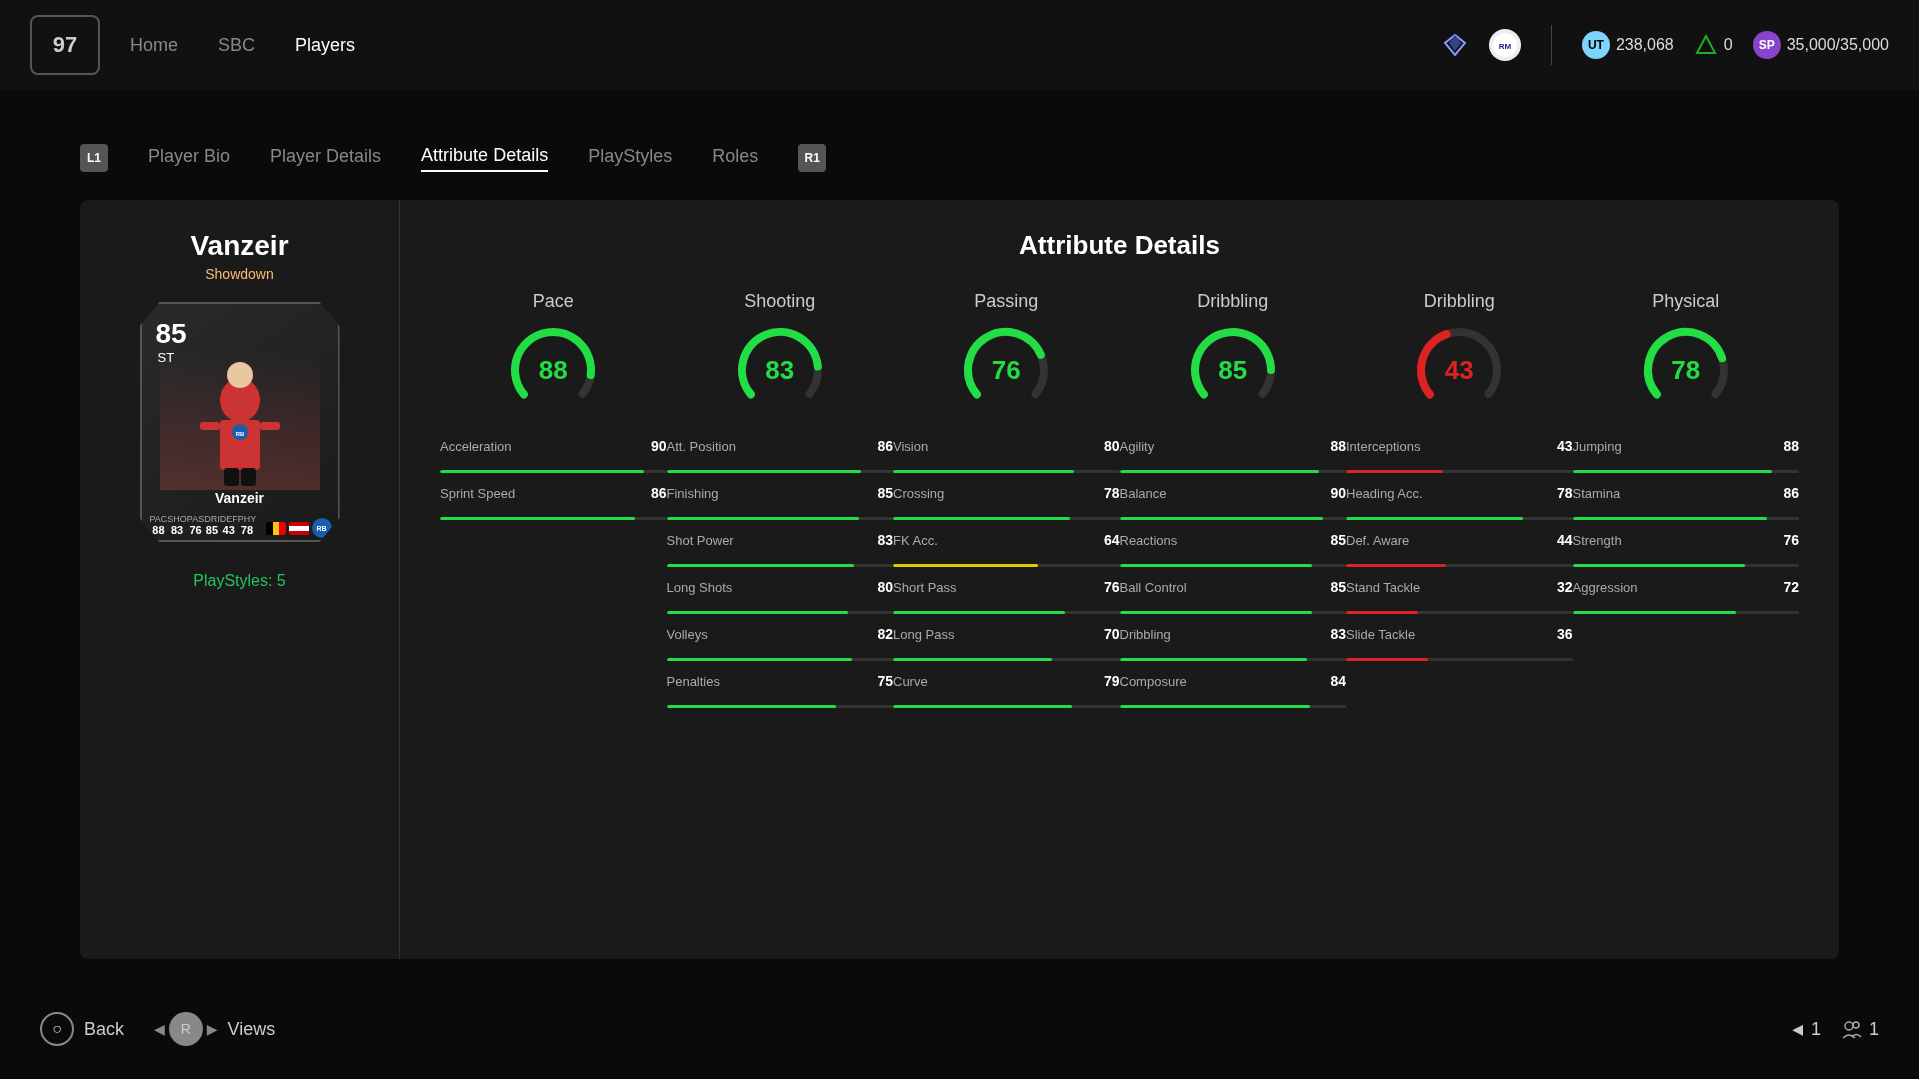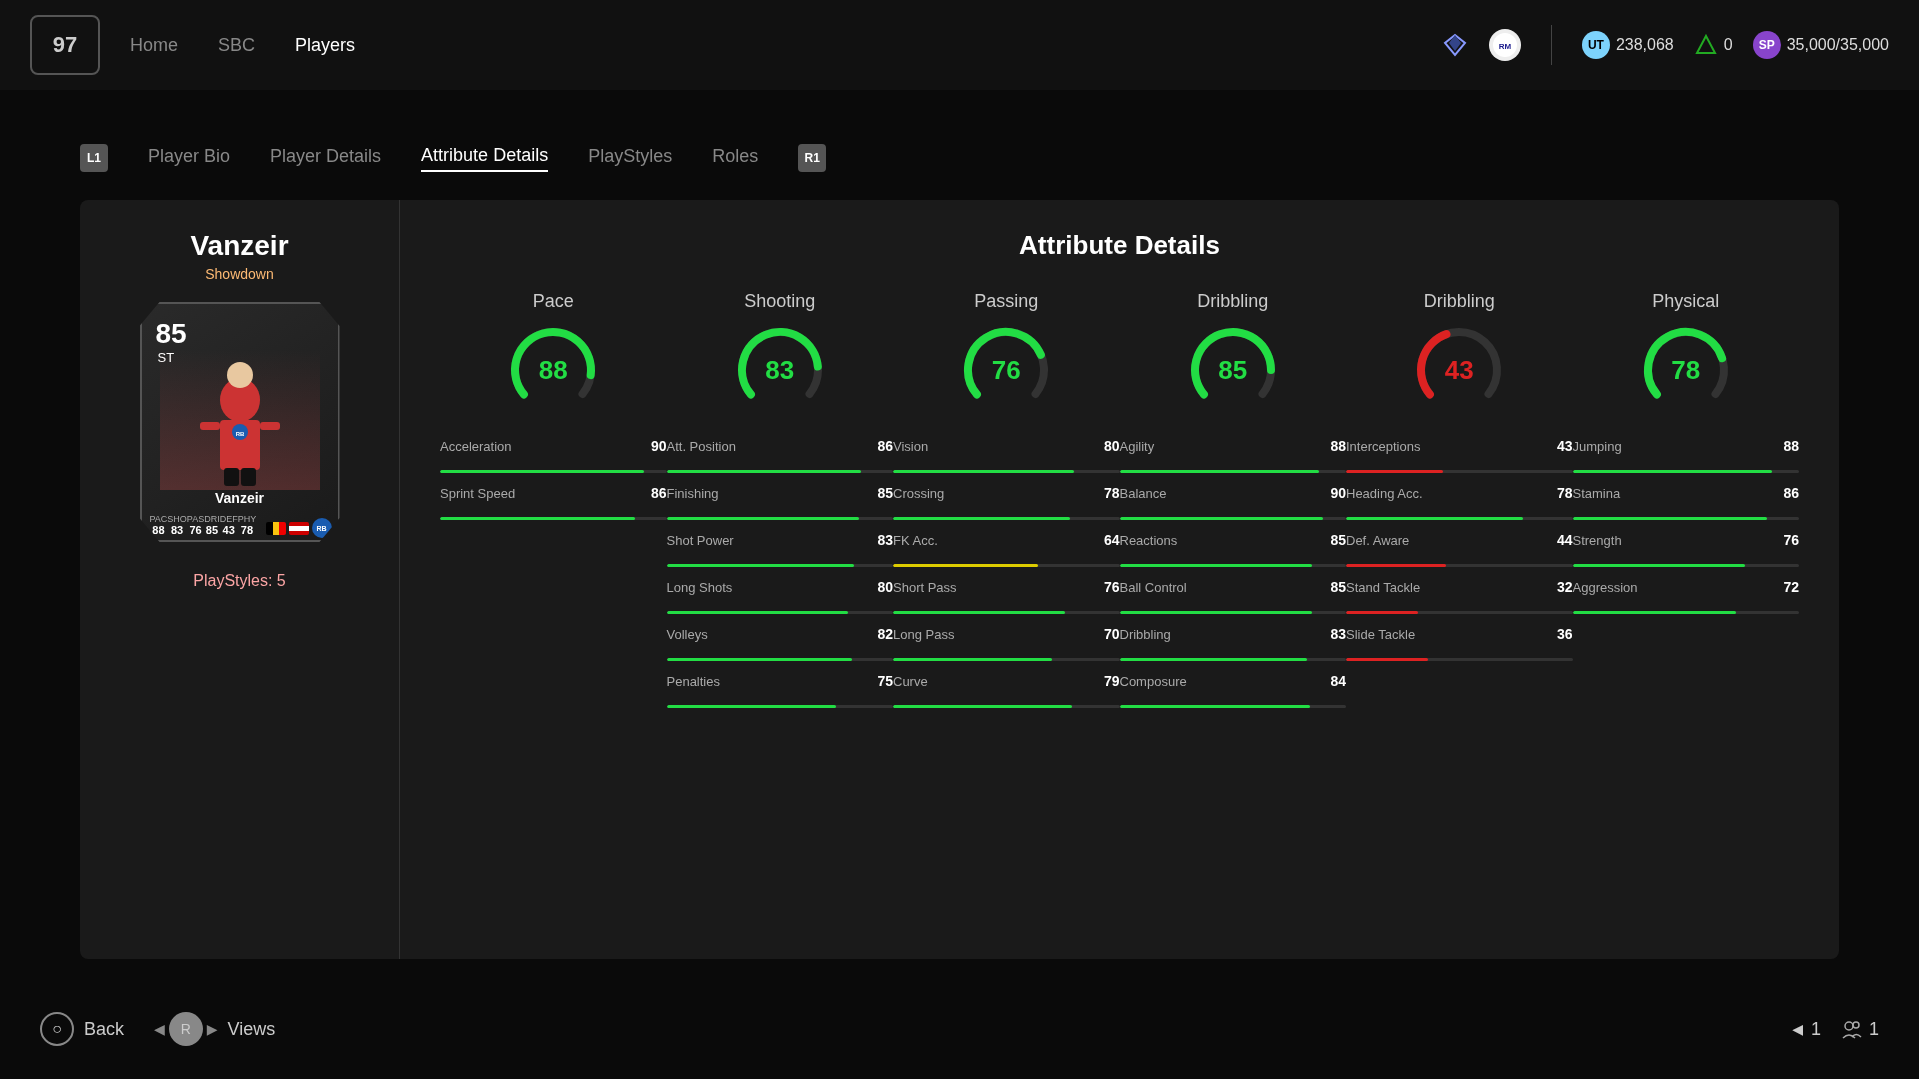--- a/index.html
+++ b/index.html
@@ -152,21 +152,21 @@
       position: absolute;
       bottom: 4px; left: 8px; right: 8px;
       display: flex; justify-content: flex-start;
     }
     .card-stat {
       display: flex; flex-direction: column; align-items: center;
       font-size: 9px; color: #aaa;
     }
     .card-stat span:last-child { font-size: 11px; color: #fff; font-weight: bold; }
     .playstyles-label {
-      font-size: 16px; color: #fca5a5;
+      font-size: 16px; color: #22c55e;
       margin-top: 10px;
     }
 
     
     .attributes-panel {
       flex: 1;
       padding: 30px 40px;
     }
     .attr-title {
       font-size: 26px; font-weight: bold; color: #fff;

